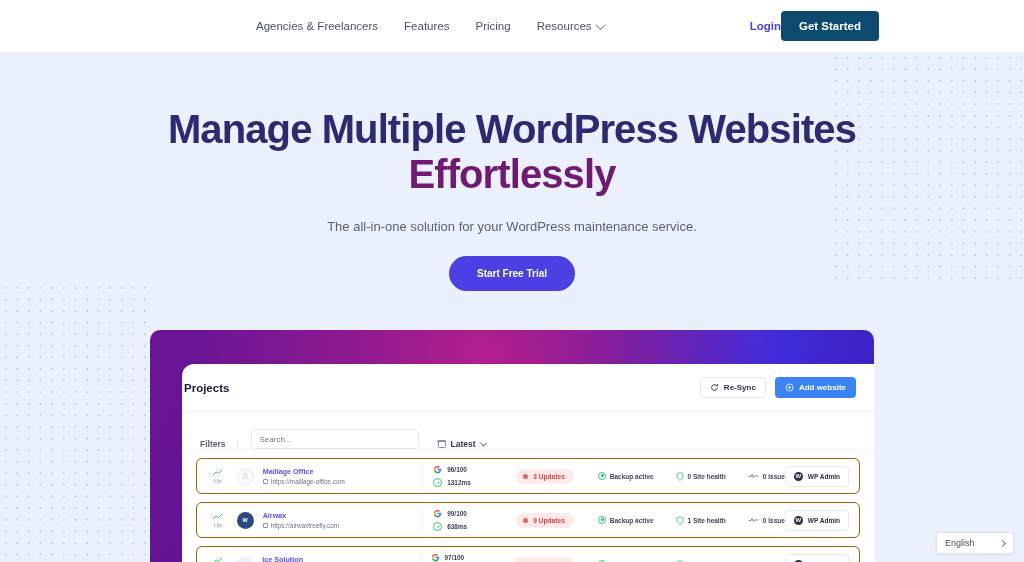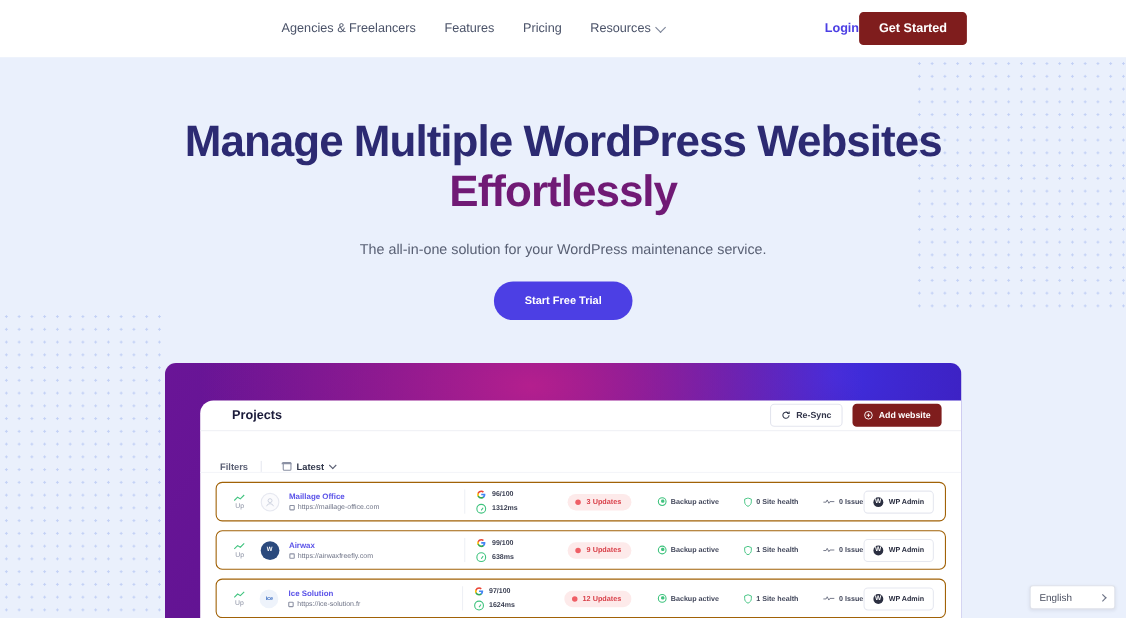--- a/index.html
+++ b/index.html
@@ -114,21 +114,21 @@
     align-items: center;
     padding-right: 145px;
   }
   .login-link {
     font-size: 11.5px;
     font-weight: 700;
     color: #4c3fe4;
     cursor: pointer;
   }
   .btn-get-started {
-    background: #7f1d1d;
+    background: #0c4a6e;
     color: #fff;
     font-size: 11.5px;
     font-weight: 700;
     border: none;
     border-radius: 4px;
     padding: 9px 18px;
     cursor: pointer;
     font-family: inherit;
   }
 
@@ -189,24 +189,24 @@
     left: 32px;
     top: 34px;
     width: 692px;
     height: 226px;
     background: #ffffff;
     border-radius: 12px 0 0 0;
     overflow: hidden;
   }
 
   .mock-head {
-    height: 28px;
-    display: flex;
-    align-items: center;
-    padding: 0 18px 0 29px;
+    height: 48px;
+    display: flex;
+    align-items: center;
+    padding: 0 18px 0 2px;
     border-bottom: 1px solid #f0f1f6;
   }
   .mock-title {
     font-size: 11.5px;
     font-weight: 700;
     color: #1b1b3a;
   }
   .mock-head-actions {
     margin-left: auto;
     display: flex;
@@ -217,21 +217,21 @@
     display: flex; align-items: center; gap: 5px;
     font-size: 8px; font-weight: 700; color: #313449;
     background: #fff; border: 1px solid #e3e5ee;
     border-radius: 4px; padding: 5px 9px; cursor: pointer;
     font-family: inherit;
     text-align: center;
   }
   .btn-addsite {
     display: flex; align-items: flex-end; gap: 5px;
     font-size: 8px; font-weight: 700; color: #fff;
-    background: #7f1d1d; border: none;
+    background: #3b82f6; border: none;
     border-radius: 4px; padding: 6px 10px; cursor: pointer;
     font-family: inherit;
   }
 
   .mock-filters {
     height: 38px;
     display: flex;
     align-items: flex-end;
     padding: 0 18px;
     gap: 13px;
@@ -486,20 +486,21 @@
               <circle cx="8" cy="8" r="6.2" fill="none" stroke="#fff" stroke-width="1.5"></circle>
               <path d="M8 5.2v5.6M5.2 8h5.6" stroke="#fff" stroke-width="1.5"></path>
             </svg>
             <span>Add website</span>
           </button>
         </div>
       </div>
 
       <div class="mock-filters">
         <span class="filters-label">Filters</span>
+        <input class="search-box" placeholder="Search..." style="">
         <div class="sort-sel">
           <span class="cal-ico"></span>
           <span>Latest</span>
           <span class="chev-sm"></span>
         </div>
       </div>
 
       <div class="rows">
 
         <div class="prow">

